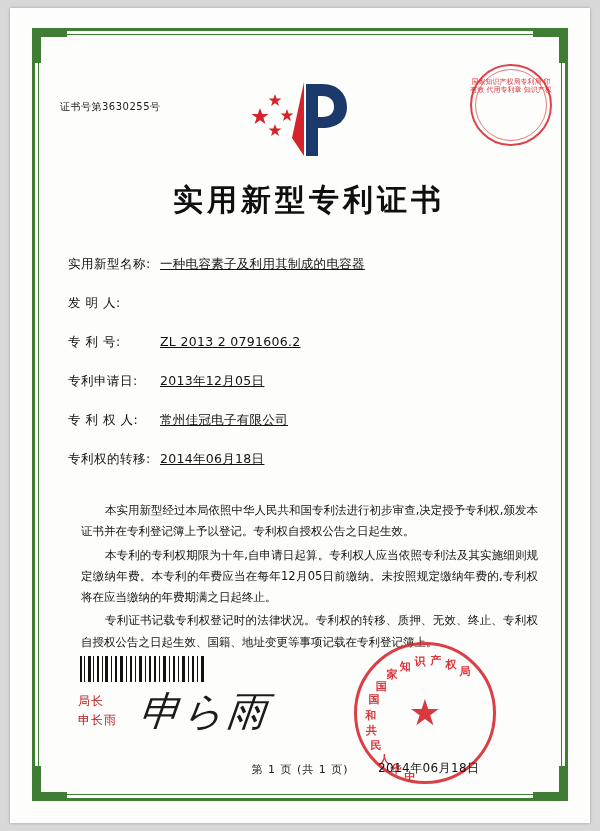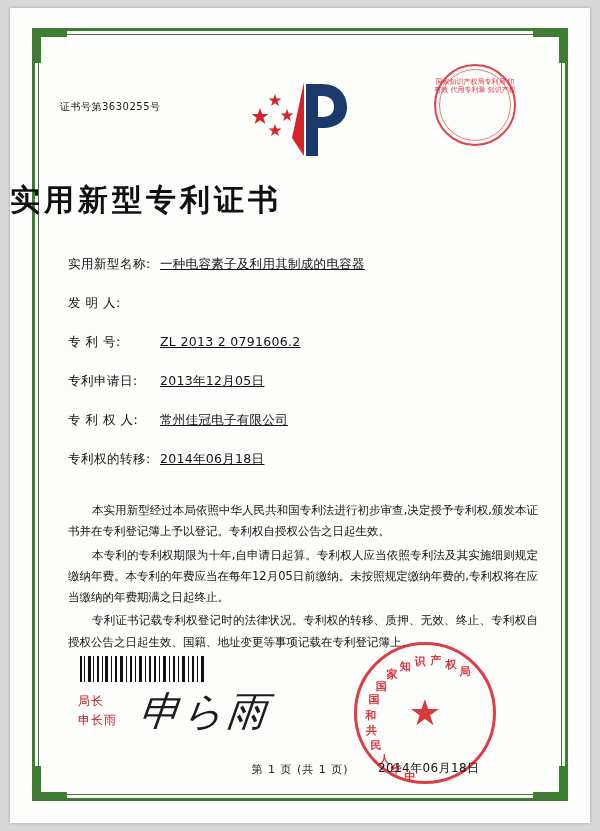--- a/index.html
+++ b/index.html
@@ -67,21 +67,21 @@
     position: absolute;
     left: 238px;
     top: 70px;
     width: 110px;
     height: 85px;
   }
 
   
   .seal-top {
     position: absolute;
-    left: 424px;
+    left: 460px;
     top: 56px;
     width: 82px;
     height: 82px;
   }
   .seal-top .ring {
     position: absolute;
     inset: 0;
     border: 2px solid #d6232b;
     border-radius: 50%;
     opacity: 0.85;
@@ -102,23 +102,24 @@
     text-align: center;
     padding-top: 14px;
     box-sizing: border-box;
     opacity: 0.9;
     font-family: "DejaVu Sans", "Liberation Sans", sans-serif;
   }
 
   
   .doc-title {
     position: absolute;
-    left: 0;
+    left: 18px;
     right: 0;
     top: 172px;
+    text-align: center;
     font-size: 30px;
     font-weight: bold;
     letter-spacing: 4px;
     color: #0f0f0f;
     font-family: Liberation Mono, monospace;
   }
 
   
   .fields {
     position: absolute;
@@ -149,21 +150,21 @@
     position: absolute;
     left: 58px;
     right: 52px;
     top: 492px;
     font-size: 11.5px;
     line-height: 1.85;
     color: #141414;
     text-align: justify;
   }
   .body-text p {
-    margin: 0 0 2px 0;
+    margin: 0 0 2px 13px;
     text-indent: 24px;
   }
 
   
   .barcode {
     position: absolute;
     left: 70px;
     top: 648px;
     width: 128px;
     height: 26px;

